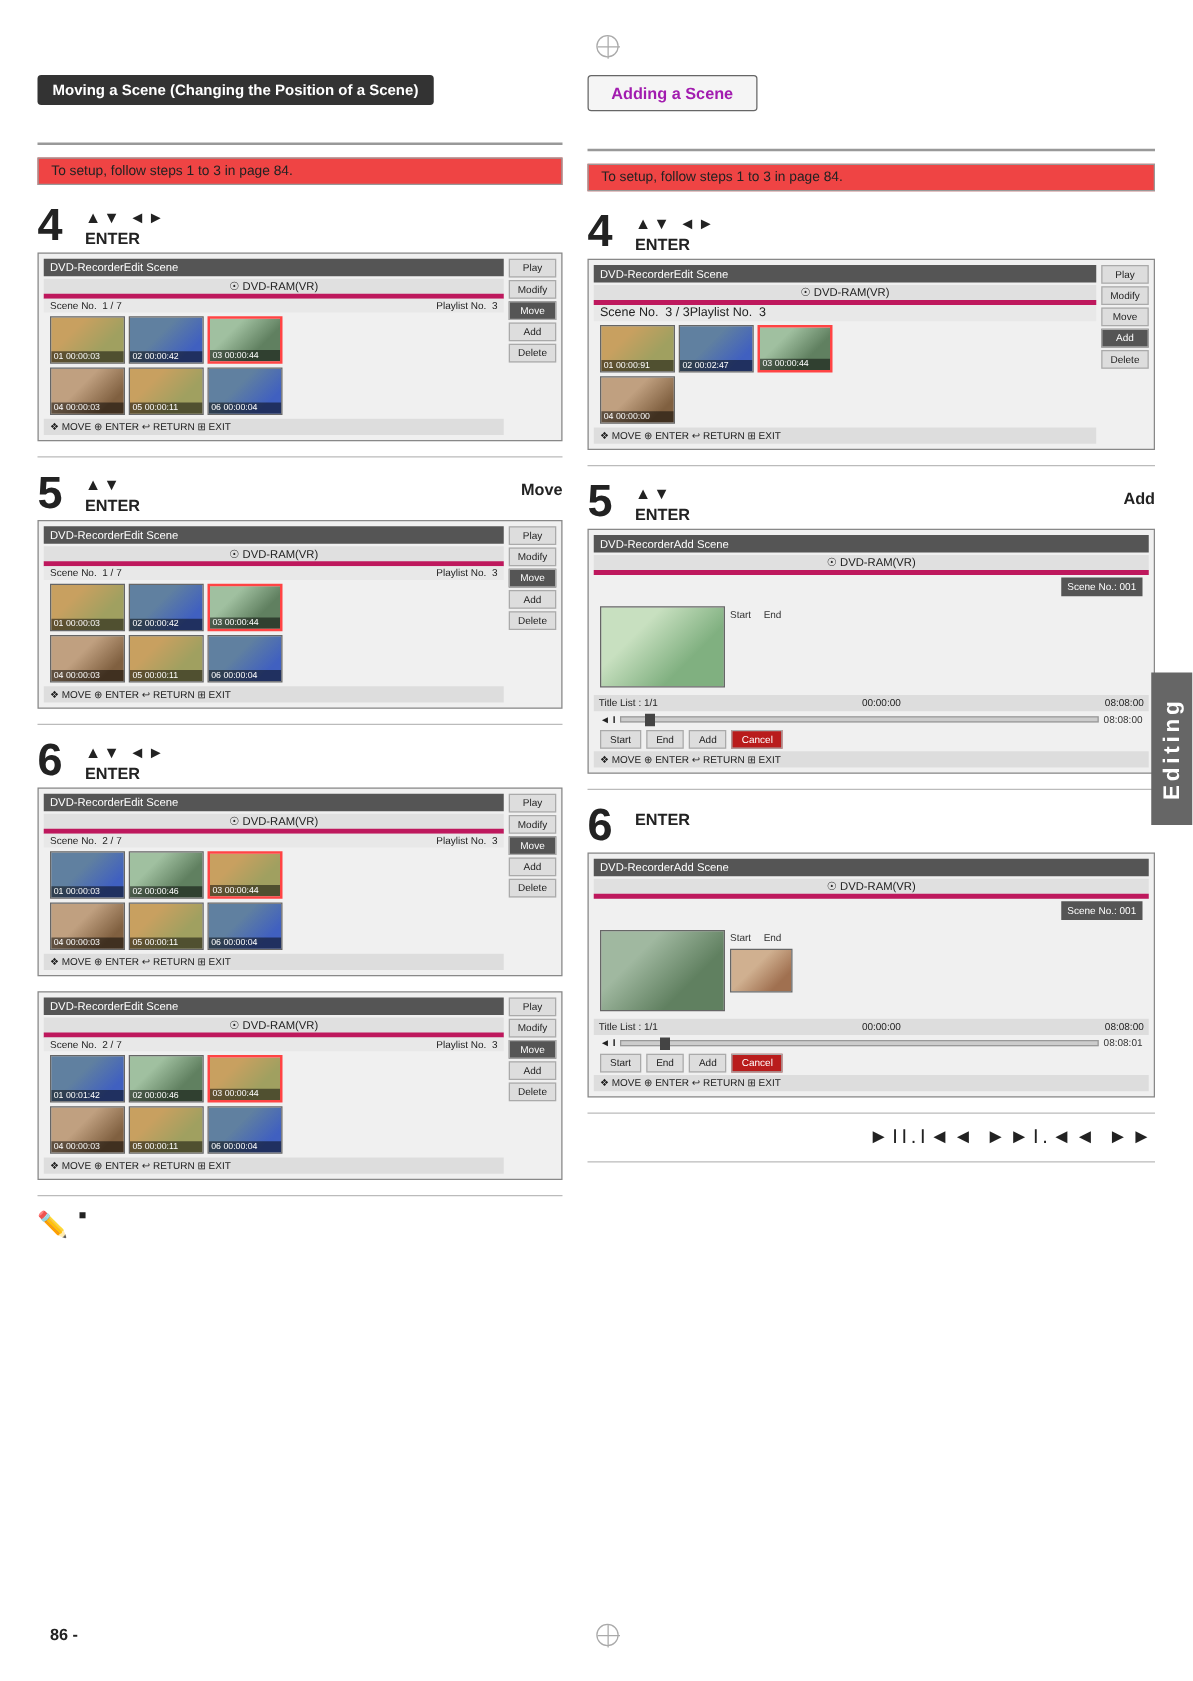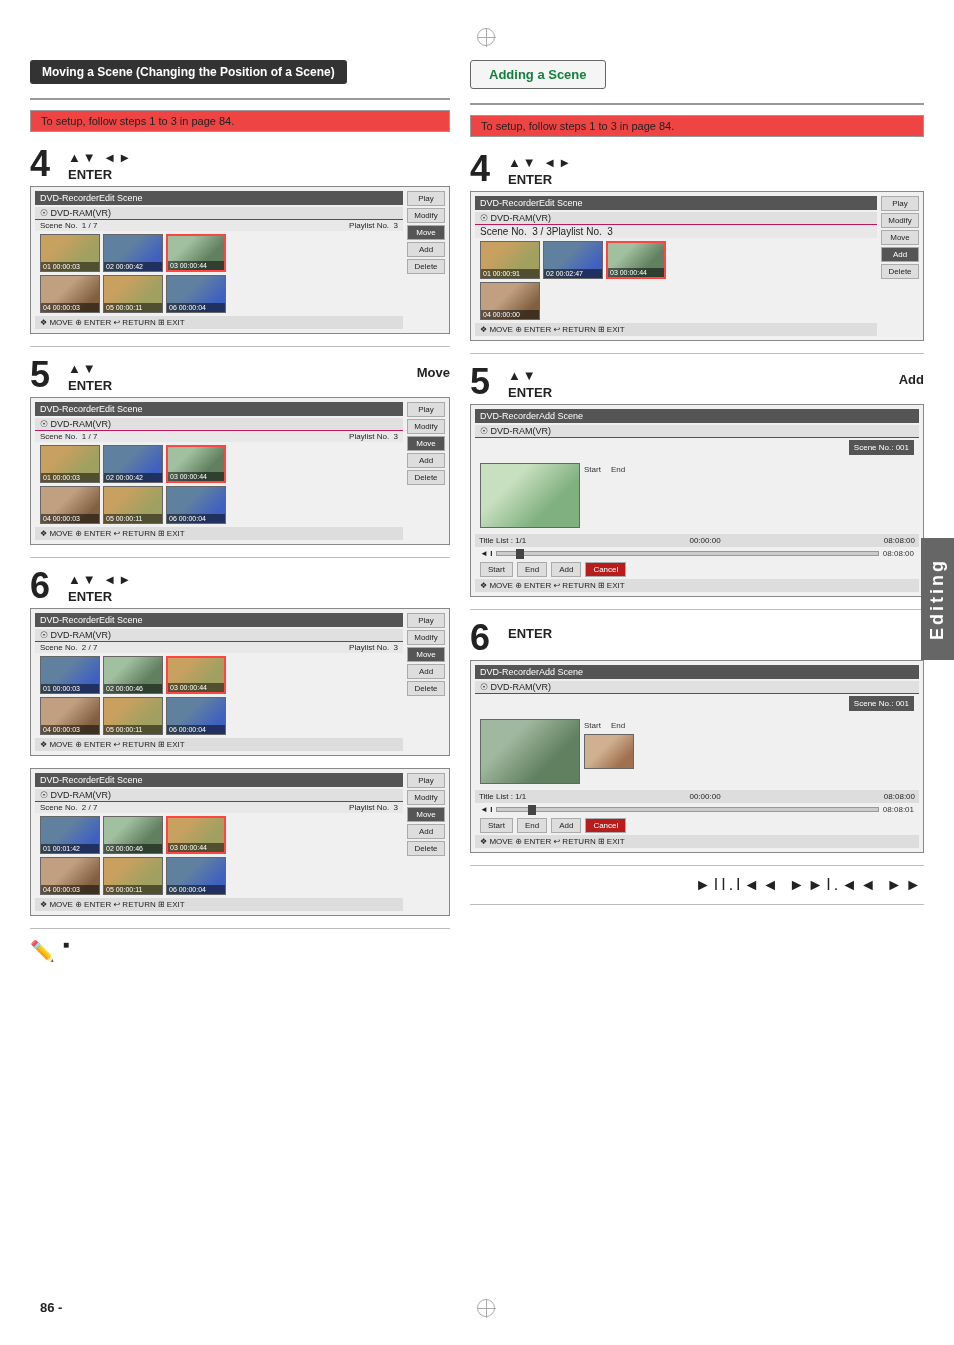--- a/index.html
+++ b/index.html
@@ -31,30 +31,30 @@
 
     
     .section-title-box {
       background: #444;
       color: #fff;
       font-weight: bold;
       font-size: 12px;
       padding: 5px 12px;
       border-radius: 3px;
       display: inline-block;
-      margin-bottom: 8px;
+      margin-bottom: 24px;
     }
 
     .section-title-box.dark-gray {
       background: #333;
     }
 
     .section-title-box.light-frame {
       background: #f5f5f5;
-      color: #15803d;
+      color: #a21caf;
       border: 1.5px solid #666;
       font-weight: bold;
       font-size: 13px;
       padding: 6px 18px;
     }
 
     .setup-note {
       border: 1px solid #999;
       padding: 4px 10px;
       font-size: 11px;
@@ -118,25 +118,25 @@
       display: flex;
       background: #555;
       color: #fff;
       padding: 2px 5px;
       font-size: 9px;
       margin-bottom: 2px;
     }
 
     .dvd-screen-subheader {
       display: flex;
-      justify-content: flex-start;
+      justify-content: center;
       padding: 1px 5px;
       font-size: 9px;
       background: #e0e0e0;
-      border-bottom: 1px solid #be185d;
+      border-bottom: 4px solid #be185d;
     }
 
     .dvd-thumbnails {
       display: flex;
       gap: 3px;
       padding: 3px 5px;
     }
 
     .thumb {
       width: 60px;

